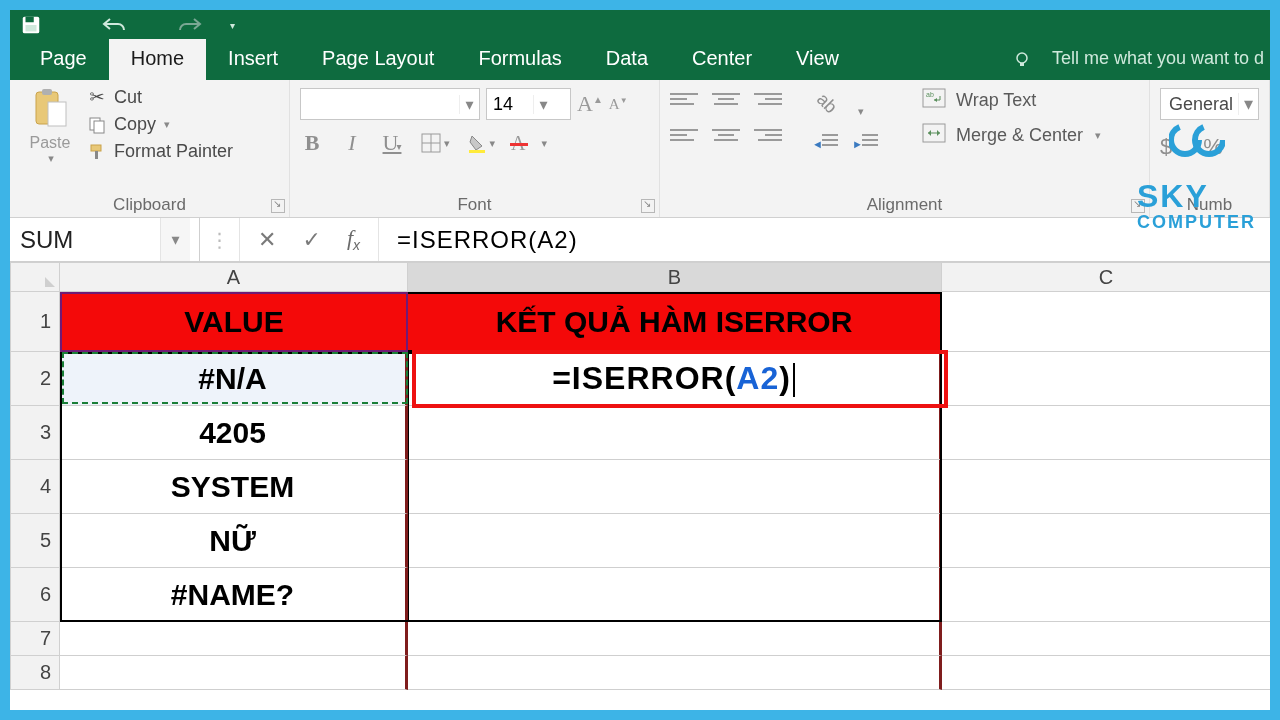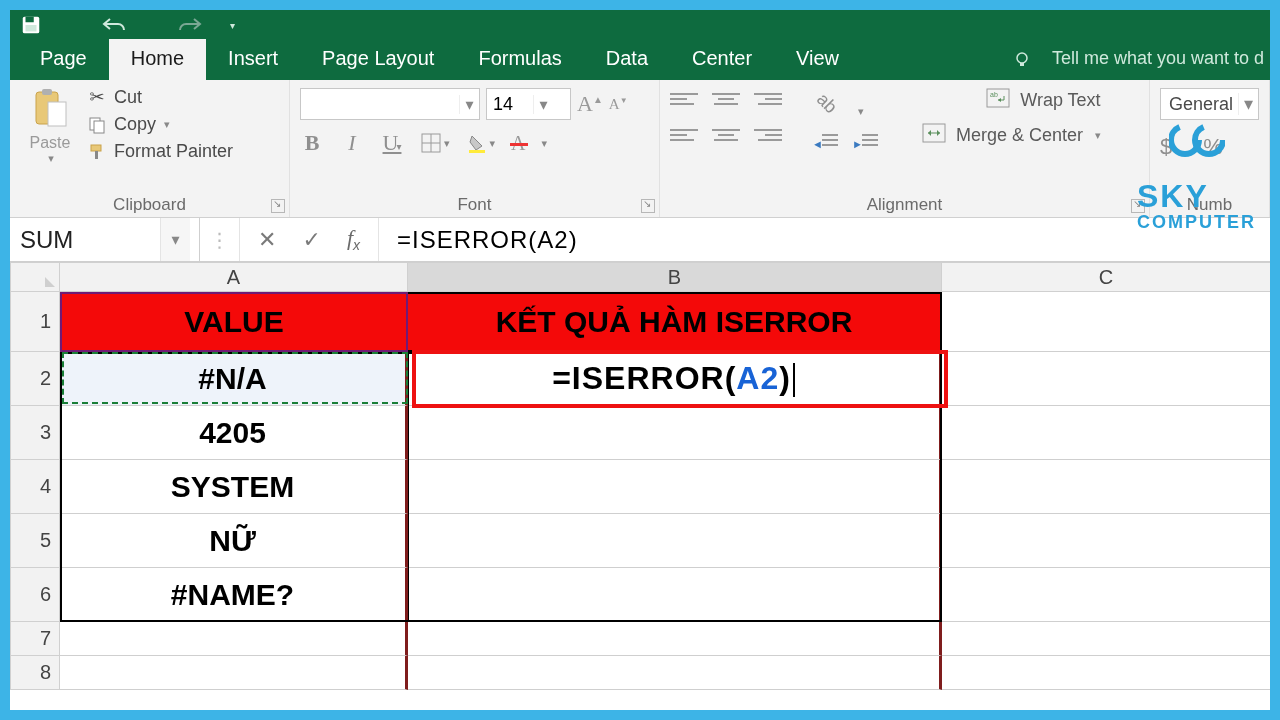--- a/index.html
+++ b/index.html
@@ -62,21 +62,21 @@
   .aicon span { display: block; height: 2px; background: #9a9a9a; }
   .aicon.l span:nth-child(1){width:100%} .aicon.l span:nth-child(2){width:60%} .aicon.l span:nth-child(3){width:85%}
   .aicon.c span{margin:0 auto} .aicon.c span:nth-child(1){width:100%} .aicon.c span:nth-child(2){width:60%} .aicon.c span:nth-child(3){width:85%}
   .aicon.r span{margin-left:auto} .aicon.r span:nth-child(1){width:100%} .aicon.r span:nth-child(2){width:60%} .aicon.r span:nth-child(3){width:85%}
   .indent { display: inline-flex; gap: 10px; }
   .ind-ico { width: 26px; height: 22px; position: relative; }
   .ind-ico .lines { position: absolute; right: 0; top: 2px; width: 16px; }
   .ind-ico .lines span { display:block; height:2px; background:#9a9a9a; margin-bottom:3px; }
   .ind-ico .arr { position:absolute; left:0; top:6px; font-size:11px; color:#3a7ac0; }
   .orient { width: 30px; height: 30px; display:inline-flex; align-items:center; justify-content:center; color:#8f8f8f; transform: rotate(45deg); font-size: 18px; }
-  .wrap-merge { display:flex; flex-direction:column; gap:10px; margin-left: 14px; align-items: flex-end; }
+  .wrap-merge { display:flex; flex-direction:column; gap:10px; margin-left: 14px; }
   .wm { display:flex; align-items:center; gap:8px; font-size:18px; color:#5a5a5a; }
   .wm .ico { width: 26px; }
   .wm .dd { font-size: 11px; color:#888; margin-left: 4px; }
 
   .number { flex:1; min-width: 120px; }
   .num-row { display:flex; align-items:center; gap:6px; margin-top:4px; }
   .num-combo { background:#fff; border:1px solid #c7c7c7; height:32px; width: 110px; display:flex; align-items:center; padding-left:8px; font-size:18px; color:#4a4a4a; }
   .num-combo .dd { margin-left:auto; width:20px; text-align:center; color:#888; border-left:1px solid #eee; }
   .num-row2 { display:flex; gap:24px; margin-top:14px; font-size:22px; color:#8f8f8f; }
 

